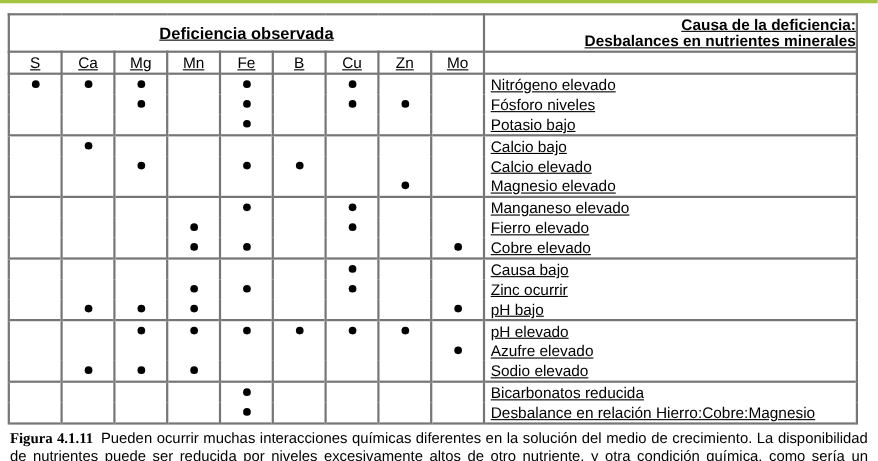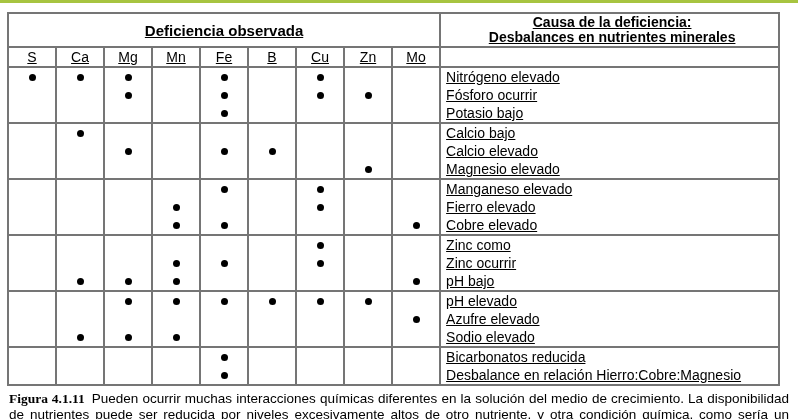--- a/index.html
+++ b/index.html
@@ -23,21 +23,21 @@
     border:2px solid var(--line);
     text-decoration:underline;
   }
   col.el{width:48px;}
   col.cause{width:339px;}
   thead th{
     border:2px solid var(--line);
     font-weight:bold;padding:0;vertical-align:middle;
   }
   th.h-left{height:32px;font-size:15px;text-align:center;}
-  th.h-right{text-align:center;padding-left:5px;font-size:14px;line-height:15px;}
+  th.h-right{text-align:right;padding-left:5px;font-size:14px;line-height:15px;}
   th.sym{height:18px;font-size:14px;font-weight:normal;text-align:center;}
   th.spacer{height:18px;}
   tbody td{
     border-left:2px solid var(--line);
     border-right:2px solid var(--line);
     border-top:0;border-bottom:0;
     height:17px;padding:0;vertical-align:middle;
   }
   tbody tr.group-start td{border-top:2px solid var(--line);}
   td.el-cell{text-align:center;}
@@ -108,21 +108,21 @@
       <tr>
         <td class="el-cell"></td>
         <td class="el-cell"></td>
         <td class="el-cell"><span class="dot"></span></td>
         <td class="el-cell"></td>
         <td class="el-cell"><span class="dot"></span></td>
         <td class="el-cell"></td>
         <td class="el-cell"><span class="dot"></span></td>
         <td class="el-cell"><span class="dot"></span></td>
         <td class="el-cell"></td>
-        <td class="cause-cell">Fósforo ocurrir</td>
+        <td class="cause-cell">Fósforo niveles</td>
       </tr>
       <tr>
         <td class="el-cell"></td>
         <td class="el-cell"></td>
         <td class="el-cell"></td>
         <td class="el-cell"></td>
         <td class="el-cell"><span class="dot"></span></td>
         <td class="el-cell"></td>
         <td class="el-cell"></td>
         <td class="el-cell"></td>
@@ -204,21 +204,21 @@
       <tr class="group-start">
         <td class="el-cell"></td>
         <td class="el-cell"></td>
         <td class="el-cell"></td>
         <td class="el-cell"></td>
         <td class="el-cell"></td>
         <td class="el-cell"></td>
         <td class="el-cell"><span class="dot"></span></td>
         <td class="el-cell"></td>
         <td class="el-cell"></td>
-        <td class="cause-cell">Zinc como</td>
+        <td class="cause-cell">Causa bajo</td>
       </tr>
       <tr>
         <td class="el-cell"></td>
         <td class="el-cell"></td>
         <td class="el-cell"></td>
         <td class="el-cell"><span class="dot"></span></td>
         <td class="el-cell"><span class="dot"></span></td>
         <td class="el-cell"></td>
         <td class="el-cell"><span class="dot"></span></td>
         <td class="el-cell"></td>

